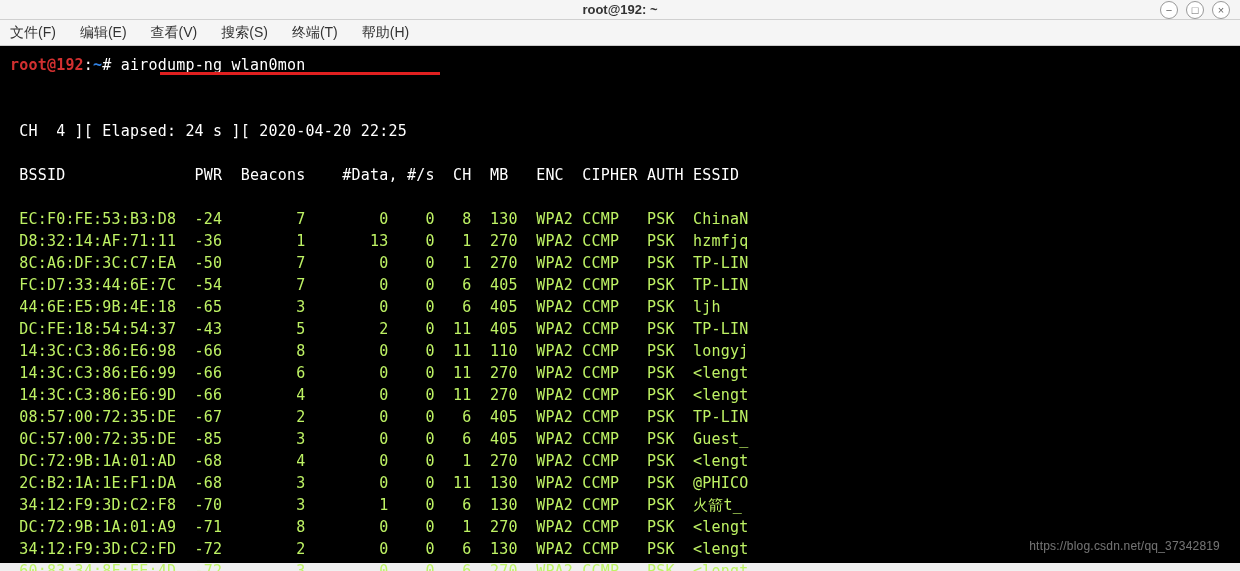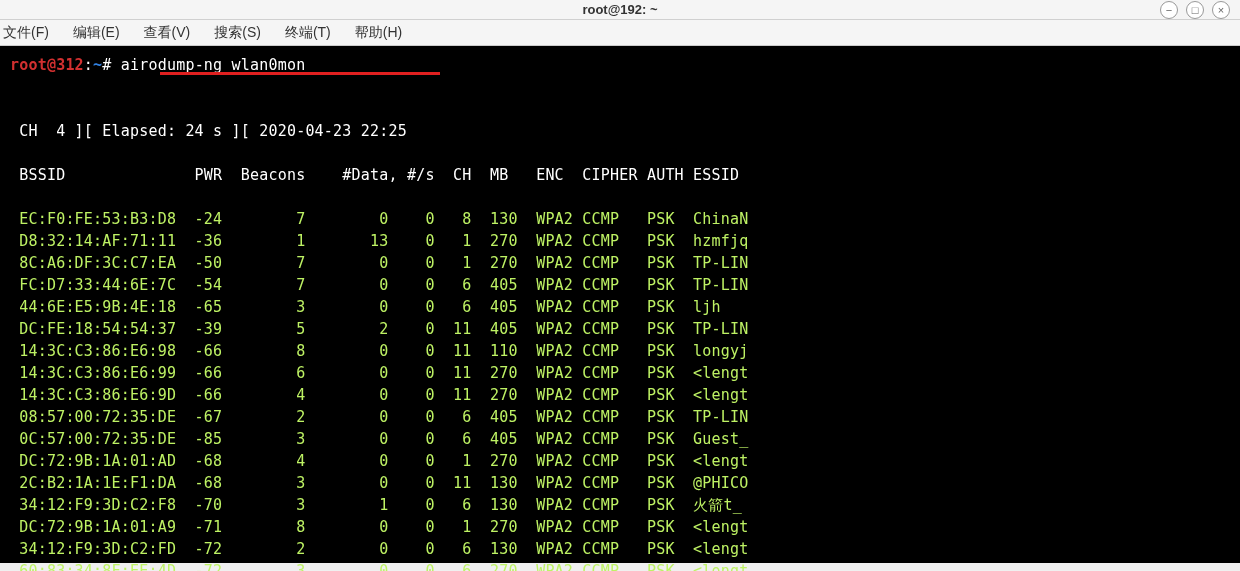--- a/index.html
+++ b/index.html
@@ -48,21 +48,21 @@
       font-size: 11px;
       color: #666;
       font-family: sans-serif;
       cursor: pointer;
     }
     .menubar {
       background: #f5f5f5;
       height: 26px;
       display: flex;
       align-items: center;
-      padding: 0 3px;
+      padding: 0 10px;
       gap: 24px;
       border-bottom: 1px solid #ccc;
     }
     .menu-item {
       font-family: sans-serif;
       font-size: 14px;
       color: #333;
       cursor: pointer;
     }
     .terminal {
@@ -124,41 +124,42 @@
 
 <div class="menubar">
   <span class="menu-item">文件(F)</span>
   <span class="menu-item">编辑(E)</span>
   <span class="menu-item">查看(V)</span>
   <span class="menu-item">搜索(S)</span>
   <span class="menu-item">终端(T)</span>
   <span class="menu-item">帮助(H)</span>
 </div>
 
-<div class="terminal"><span class="prompt-user">root@312</span><span>:</span><span class="prompt-path">~</span><span class="prompt-cmd"># </span><span class="prompt-cmd">airodump-ng wlan0mon</span>
+<div class="terminal"><span class="prompt-user">root@192</span><span>:</span><span class="prompt-path">~</span><span class="prompt-cmd"># </span><span class="prompt-cmd">airodump-ng wlan0mon</span>
 <div class="underline"></div>
 
-<span class="header-row"> CH  4 ][ Elapsed: 24 s ][ 2020-04-23 22:25</span>
+<span class="header-row"> CH  4 ][ Elapsed: 24 s ][ 2020-04-20 22:25</span>
 
 <span class="header-row"> BSSID              PWR  Beacons    #Data, #/s  CH  MB   ENC  CIPHER AUTH ESSID</span>
 
 <span class="row"> EC:F0:FE:53:B3:D8  -24        7        0    0   8  130  WPA2 CCMP   PSK  ChinaN</span>
 <span class="row"> D8:32:14:AF:71:11  -36        1       13    0   1  270  WPA2 CCMP   PSK  hzmfjq</span>
 <span class="row"> 8C:A6:DF:3C:C7:EA  -50        7        0    0   1  270  WPA2 CCMP   PSK  TP-LIN</span>
 <span class="row"> FC:D7:33:44:6E:7C  -54        7        0    0   6  405  WPA2 CCMP   PSK  TP-LIN</span>
 <span class="row"> 44:6E:E5:9B:4E:18  -65        3        0    0   6  405  WPA2 CCMP   PSK  ljh</span>
-<span class="row"> DC:FE:18:54:54:37  -39        5        2    0  11  405  WPA2 CCMP   PSK  TP-LIN</span>
+<span class="row"> DC:FE:18:54:54:37  -43        5        2    0  11  405  WPA2 CCMP   PSK  TP-LIN</span>
 <span class="row"> 14:3C:C3:86:E6:98  -66        8        0    0  11  110  WPA2 CCMP   PSK  longyj</span>
 <span class="row"> 14:3C:C3:86:E6:99  -66        6        0    0  11  270  WPA2 CCMP   PSK  &lt;lengt</span>
 <span class="row"> 14:3C:C3:86:E6:9D  -66        4        0    0  11  270  WPA2 CCMP   PSK  &lt;lengt</span>
 <span class="row"> 08:57:00:72:35:DE  -67        2        0    0   6  405  WPA2 CCMP   PSK  TP-LIN</span>
 <span class="row"> 0C:57:00:72:35:DE  -85        3        0    0   6  405  WPA2 CCMP   PSK  Guest_</span>
 <span class="row"> DC:72:9B:1A:01:AD  -68        4        0    0   1  270  WPA2 CCMP   PSK  &lt;lengt</span>
 <span class="row"> 2C:B2:1A:1E:F1:DA  -68        3        0    0  11  130  WPA2 CCMP   PSK  @PHICO</span>
 <span class="row"> 34:12:F9:3D:C2:F8  -70        3        1    0   6  130  WPA2 CCMP   PSK  火箭t_</span>
 <span class="row"> DC:72:9B:1A:01:A9  -71        8        0    0   1  270  WPA2 CCMP   PSK  &lt;lengt</span>
 <span class="row"> 34:12:F9:3D:C2:FD  -72        2        0    0   6  130  WPA2 CCMP   PSK  &lt;lengt</span>
 <span class="row"> 60:83:34:8F:EE:4D  -72        3        0    0   6  270  WPA2 CCMP   PSK  &lt;longt</span>
 
 
 
 
+<div class="watermark">https://blog.csdn.net/qq_37342819</div>
 </div>
 
 </body></html>

